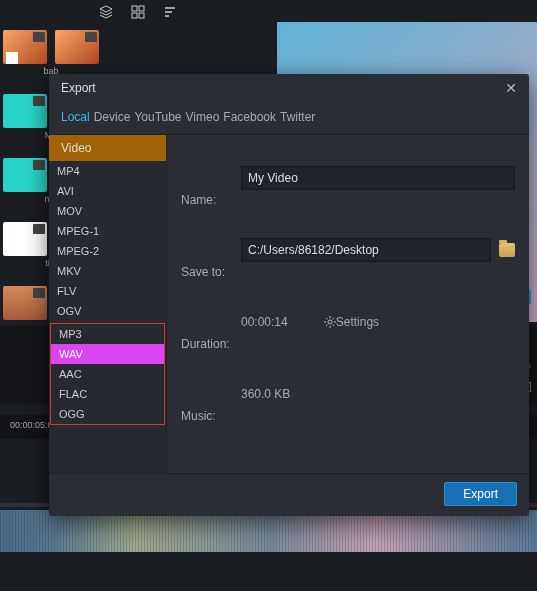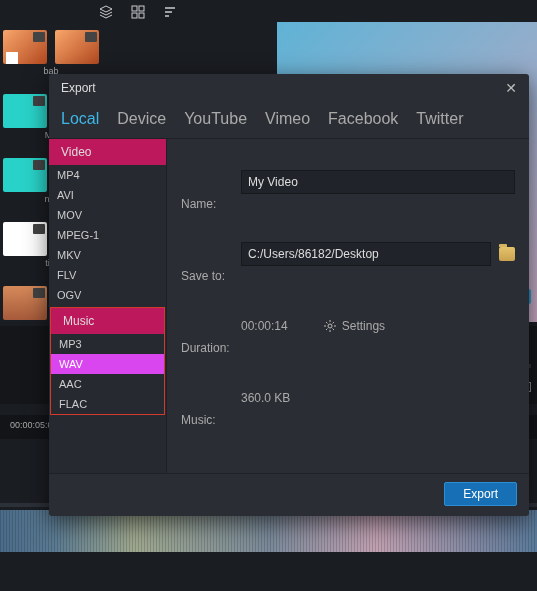--- a/index.html
+++ b/index.html
@@ -36,40 +36,40 @@
 
   .resize-strip { position: absolute; top: 503px; left: 0; right: 0; height: 4px; background: #2c3038; }
 
   .waveform { position: absolute; top: 510px; left: 0; right: 0; height: 42px; background: linear-gradient(90deg, #4a6b89 0%, #5a7a92 10%, #9fa88f 25%, #7a8a9a 50%, #c1a1b2 70%, #5a7a9a 100%); }
   .waveform::before { content:""; position:absolute; inset:0; background: repeating-linear-gradient(90deg, rgba(0,0,0,0.15) 0 1px, transparent 1px 3px); mix-blend-mode: multiply; }
 
   
   .dlg { position: absolute; left: 49px; top: 74px; width: 480px; height: 442px; background: #2a2d33; border-radius: 3px; box-shadow: 0 6px 24px rgba(0,0,0,.6); display: flex; flex-direction: column; }
   .dlg-title { display: flex; align-items: center; justify-content: space-between; padding: 6px 12px; font-size: 12px; color: #ddd; }
   .dlg-title .x { color: #bbb; cursor: pointer; font-size: 14px; }
-  .dlg-tabs { display: flex; gap: 18px; padding: 8px 12px 10px; font-size: 16px; color: #aaa; border-bottom: 1px solid #1e2025; }
+  .dlg-tabs { display: flex; gap: 4px; padding: 8px 12px 10px; font-size: 12px; color: #aaa; border-bottom: 1px solid #1e2025; }
   .dlg-tabs .tab { cursor: pointer; }
   .dlg-tabs .tab.active { color: #3db6e8; }
 
   .dlg-body { display: flex; flex: 1; min-height: 0; }
   .fmt-pane { width: 118px; background: #26292f; border-right: 1px solid #1e2025; overflow: hidden; }
-  .grp-hdr { padding: 6px 12px; font-size: 12px; color: #ddd; background: #be185d; }
+  .grp-hdr { padding: 6px 12px; font-size: 12px; color: #ddd; background: #a16207; }
   .opt { padding: 4px 8px; font-size: 11px; color: #ccc; cursor: pointer; }
   .opt.sel { background: #d946ef; color: #fff; }
   .music-box { border: 1px solid #d23b2b; margin: 2px 1px 1px 1px; }
 
   .form-pane { flex: 1; padding: 14px 14px 8px 14px; font-size: 12px; color: #aaa; }
   .frow { display: flex; align-items: center; margin-bottom: 14px; }
   .frow .lbl { width: 60px; margin-top: 44px; }
   .frow .field { flex: 1; }
   input.textin { width: 100%; background: #202329; border: 1px solid #17191d; color: #ddd; padding: 4px 6px; font-size: 12px; outline: none; }
   .saveto { display: flex; align-items: center; gap: 8px; }
   .folder-ic { width: 18px; height: 14px; background: linear-gradient(#e6c26b, #c9a24f); border-radius: 2px; position: relative; cursor: pointer; }
   .folder-ic::before { content:""; position:absolute; left:0; top:-3px; width:8px; height:3px; background:#d6b45f; border-radius:1px 1px 0 0; }
-  .settings { display: flex; align-items: center; gap: 6px; margin-left: 36px; cursor: pointer; }
+  .settings { display: flex; align-items: center; margin-left: 36px; cursor: pointer; }
   .gear { width: 12px; height: 12px; }
 
   .dlg-foot { display:flex; justify-content:flex-end; padding:8px 12px 10px; border-top:1px solid #1e2025; }
   .export-btn { background:#1770b6; color:#fff; border:1px solid #2c8fd6; padding:4px 18px; font-size:12px; border-radius:2px; cursor:pointer; }
 
 </style>
 </head>
 <body>
 
 <div class="bg-layer">
@@ -179,30 +179,31 @@
     <span class="tab">Twitter</span>
   </div>
 
   <div class="dlg-body">
     <div class="fmt-pane">
       <div class="grp-hdr">Video</div>
       <div class="opt">MP4</div>
       <div class="opt">AVI</div>
       <div class="opt">MOV</div>
       <div class="opt">MPEG-1</div>
+      <div class="opt">MPEG-2</div>
       <div class="opt">MKV</div>
       <div class="opt">FLV</div>
       <div class="opt">OGV</div>
 
       <div class="music-box">
-        <div class="grp-hdr">Music</div>
         <div class="opt">MP3</div>
         <div class="opt sel">WAV</div>
         <div class="opt">AAC</div>
         <div class="opt">FLAC</div>
+        <div class="opt">OGG</div>
       </div>
     </div>
 
     <div class="form-pane">
       <div class="frow">
         <span class="lbl">Name:</span>
         <div class="field" style="position:relative">
           <input class="textin" value="My Video" style="">
         </div>
       </div>

